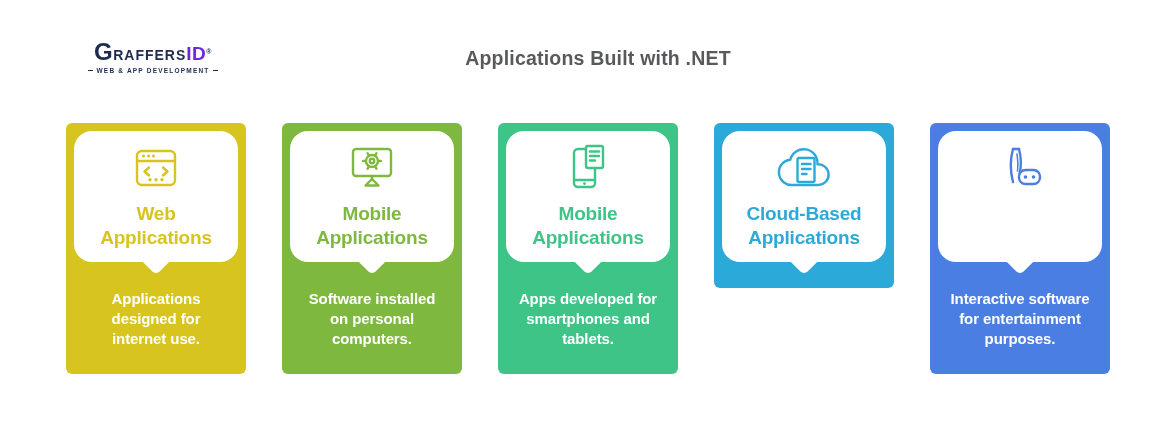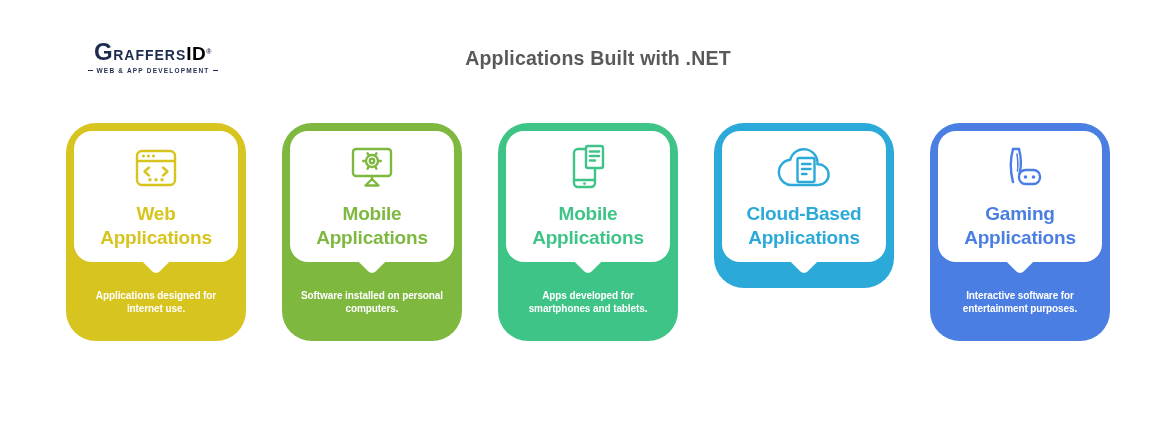--- a/index.html
+++ b/index.html
@@ -23,21 +23,21 @@
   }
   .logo-text {
     color: #1d2b4f;
     font-weight: bold;
     letter-spacing: 0.5px;
     line-height: 1;
     white-space: nowrap;
   }
   .logo-g   { font-size: 24px; }
   .logo-rest{ font-size: 14px; letter-spacing: 1px; }
-  .logo-id  { font-size: 19px; color: #000000; }
+  .logo-id  { font-size: 19px; color: #6d28d9; }
   .logo-reg { font-size: 7px; vertical-align: super; color: #1d2b4f; }
   .logo-tagline {
     margin-top: 3px;
     display: flex;
     align-items: center;
     justify-content: center;
     gap: 4px;
     color: #1d2b4f;
     font-size: 6.5px;
     font-weight: bold;
@@ -64,21 +64,21 @@
     right: 0;
     display: flex;
     justify-content: center;
     align-items: flex-start;
     gap: 36px;
   }
   .card {
     width: 180px;
     background: var(--card-color);
     color: var(--card-color);
-    border-radius: 30px;
+    border-radius: 6px;
     padding: 8px 8px 26px 8px;
   }
   .bubble {
     position: relative;
     background: #ffffff;
     border-radius: 18px;
     height: 131px;
     display: flex;
     flex-direction: column;
     align-items: center;
@@ -104,21 +104,21 @@
     font-size: 19px;
     font-weight: bold;
     line-height: 1.25;
     letter-spacing: -0.2px;
   }
   .card-desc {
     margin: 27px auto 0 auto;
     max-width: 146px;
     text-align: center;
     color: #ffffff;
-    font-size: 10px;
+    font-size: 15px;
     font-weight: bold;
     line-height: 1.32;
     letter-spacing: -0.1px;
   }
 </style>
 </head>
 <body>
 
 <div class="page">
 
@@ -225,20 +225,19 @@
           <svg width="56" height="56" viewBox="0 0 56 56" fill="none" stroke="currentColor" stroke-width="2.4" stroke-linecap="round" stroke-linejoin="round">
             <path d="M21 9 q-4.5 16 0 33"></path>
             <path d="M21 9 L27 9"></path>
             <path d="M27 9 q3.5 13 0.5 25"></path>
             <path d="M25 14 q1.5 9 0.5 17" stroke-width="1.6"></path>
             <rect x="27" y="30" width="21" height="14" rx="6.5" fill="#ffffff"></rect>
             <circle cx="33.5" cy="37" r="1.8" fill="currentColor" stroke="none"></circle>
             <circle cx="41.5" cy="37" r="1.8" fill="currentColor" stroke="none"></circle>
           </svg>
         </span>
-        <h3 class="card-title">Gaming Applications</h3>
         <div class="bubble-tail"></div>
       </div>
       <p class="card-desc">Interactive software for entertainment purposes.</p>
     </div>
 
   </div>
 </div>
 
 </body></html>

